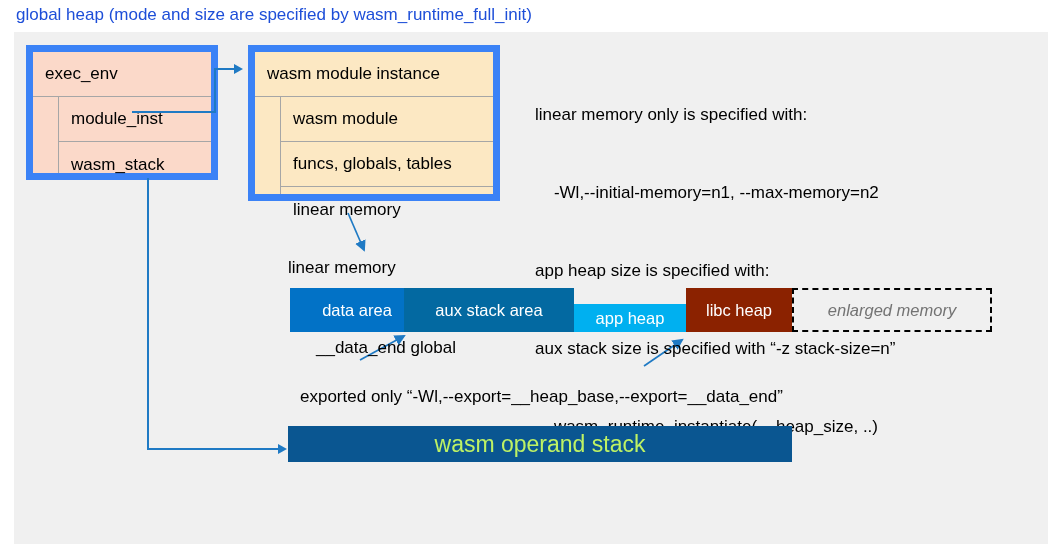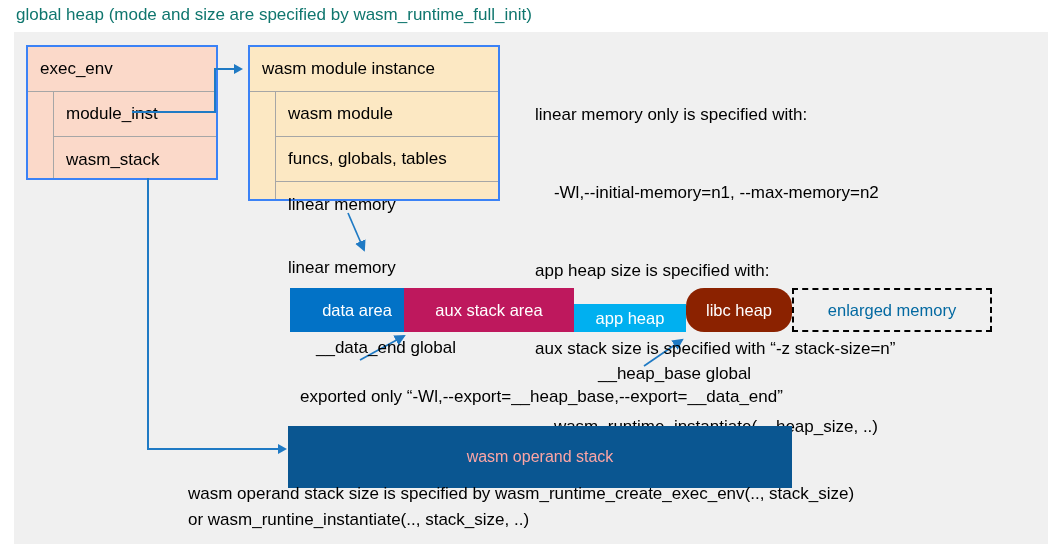--- a/index.html
+++ b/index.html
@@ -23,29 +23,29 @@
     width: 1034px;
     height: 512px;
     background: #f0f0f0;
   }
   .title {
     position: absolute;
     left: 16px;
     top: 3px;
     font-size: 17px;
     line-height: 24px;
-    color: #0f766e;
+    color: #1d4ed8;
     white-space: nowrap;
   }
 
   
   .box {
     position: absolute;
     box-sizing: border-box;
-    border: 2px solid #3b82f6;
+    border: 7px solid #3b82f6;
   }
   .box .cell {
     position: absolute;
     box-sizing: border-box;
     display: flex;
     align-items: center;
     font-size: 17px;
     white-space: nowrap;
   }
   .box .cell span { padding-left: 12px; }
@@ -81,46 +81,47 @@
     display: flex;
     align-items: center;
     justify-content: center;
     color: #ffffff;
     font-size: 16.5px;
     white-space: nowrap;
     box-sizing: border-box;
   }
   .seg.enlarged {
     background: #f0f0f0;
-    color: #0369a1;
+    color: #737373;
     border: 2.5px dashed #000000;
+    font-style: italic;
   }
 
   
   .ann {
     position: absolute;
     font-size: 17px;
     white-space: nowrap;
     color: #000000;
   }
   .ann-data-end { left: 316px; top: 338px; }
   .ann-heap-base { left: 598px; top: 364px; }
   .ann-exported { left: 300px; top: 387px; }
 
   
   .opstack {
     position: absolute;
     left: 288px; top: 426px;
-    width: 504px; height: 62px;
+    width: 504px; height: 36px;
     background: #0a5691;
     display: flex;
     align-items: center;
     justify-content: center;
-    color: #fca5a5;
-    font-size: 16px;
+    color: #bef264;
+    font-size: 23px;
     white-space: nowrap;
   }
   .bottom-note {
     position: absolute;
     left: 188px; top: 481px;
     font-size: 17px;
     line-height: 26px;
     white-space: nowrap;
   }
 
@@ -196,31 +197,26 @@
     <div>    -Wl,--initial-memory=n1, --max-memory=n2</div>
     <div>app heap size is specified with:</div>
     <div>aux stack size is specified with “-z stack-size=n”</div>
     <div>    wasm_runtime_instantiate(.., heap_size, ..)</div>
     
   </div>
 
   <div class="lm-label">linear memory</div>
   <div class="membar" id="membar">
       <div class="seg" style="width: 114px; background: rgb(2, 114, 198); padding-left: 20px;">data area</div>
-      <div class="seg" style="width: 170px; background: #be185d;">aux stack area</div>
+      <div class="seg" style="width: 170px; background: #0369a1;">aux stack area</div>
       <div class="seg" style="width: 112px; background: rgb(0, 176, 240); margin-top: 16px;">app heap</div>
-      <div class="seg" style="width: 106px; background: rgb(139, 34, 0); border-radius: 18px;">libc heap</div>
+      <div class="seg" style="width: 106px; background: rgb(139, 34, 0);">libc heap</div>
       <div class="seg enlarged" style="width: 200px;">enlarged memory</div>
     </div>
 
   <div class="ann ann-data-end">__data_end global</div>
-  <div class="ann ann-heap-base">__heap_base global</div>
   <div class="ann ann-exported">exported only “-Wl,--export=__heap_base,--export=__data_end”</div>
 
   <div class="opstack">
     <span>wasm operand stack</span>
   </div>
-  <div class="bottom-note">
-    <div>wasm operand stack size is specified by wasm_runtime_create_exec_env(.., stack_size)</div>
-    <div>or wasm_runtine_instantiate(.., stack_size, ..)</div>
-  </div>
 
 </div>
 
 </body></html>

